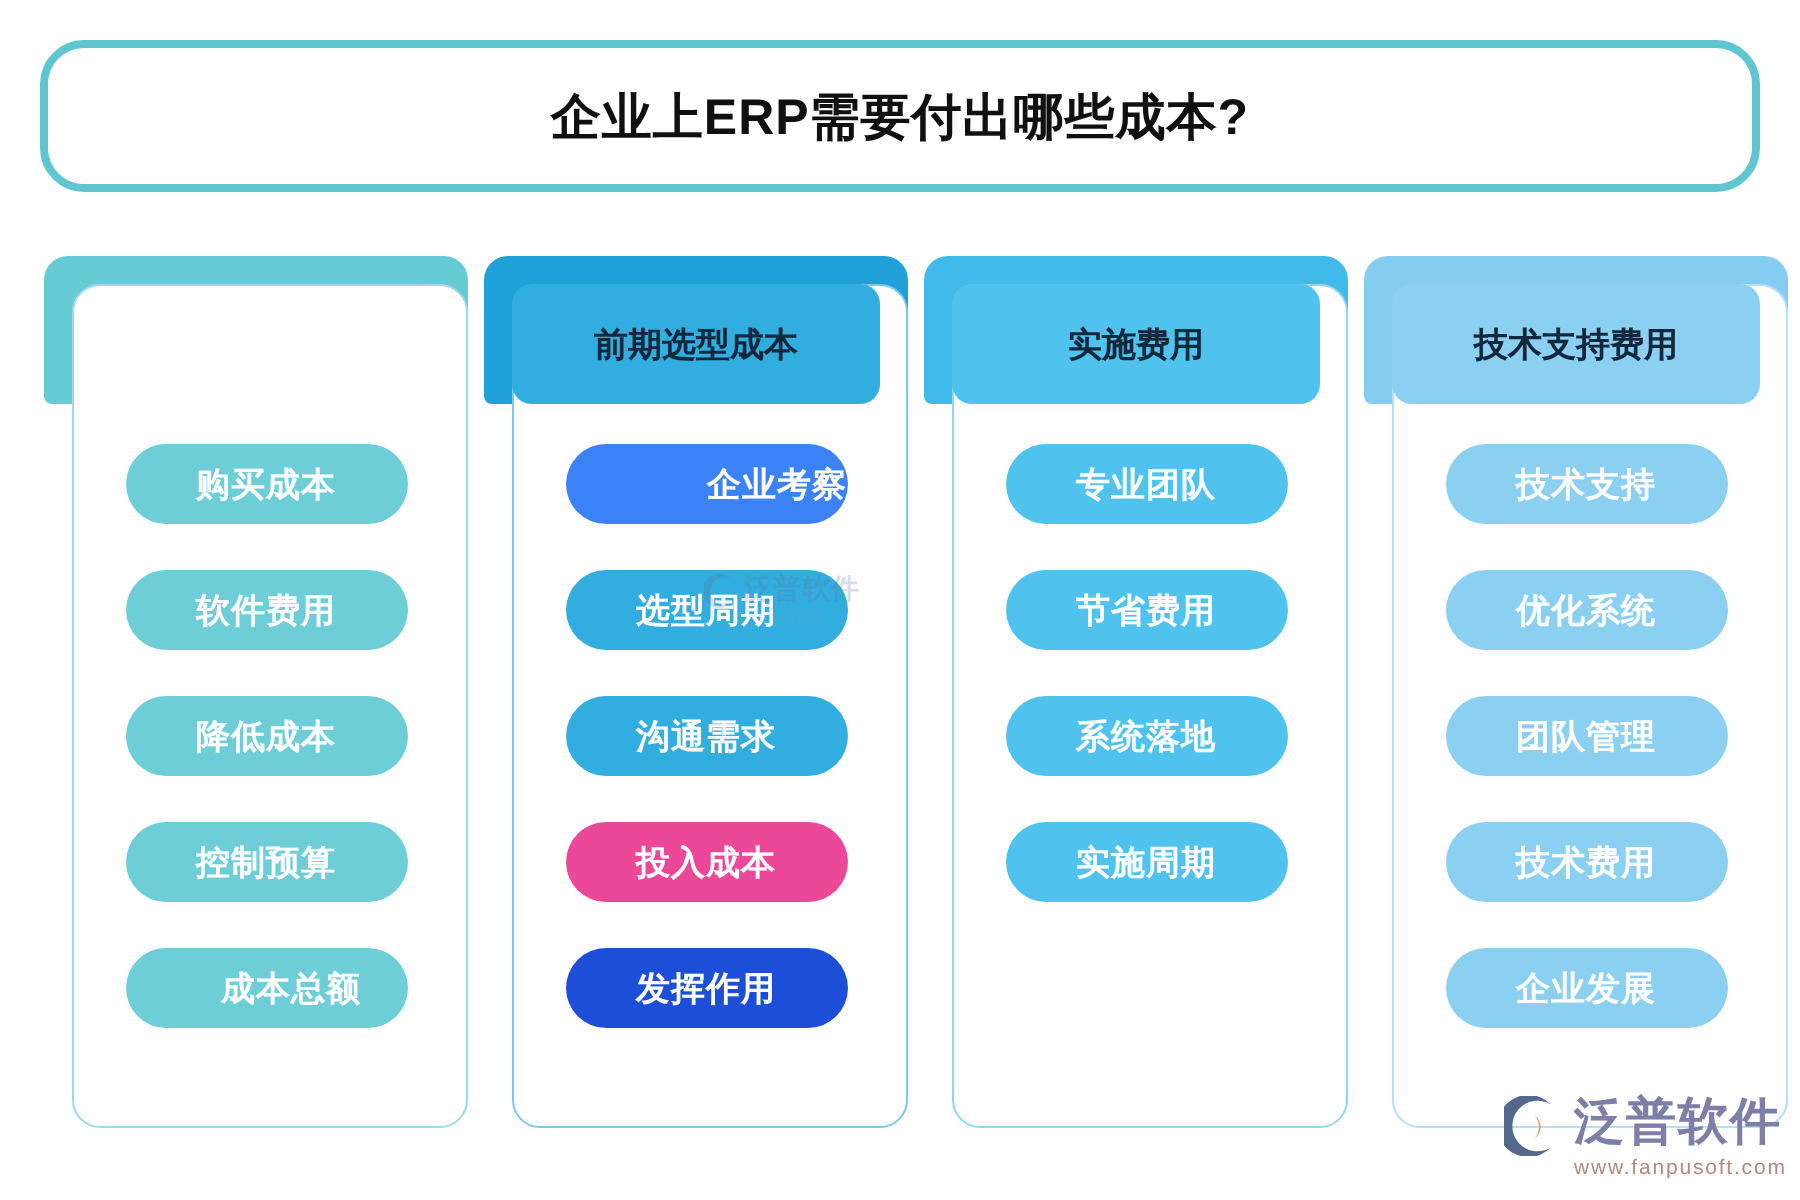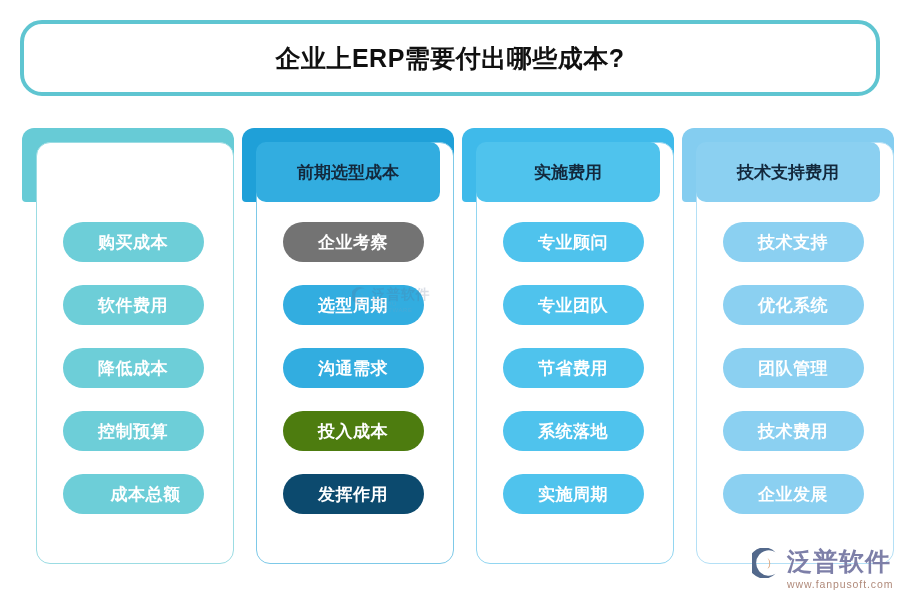--- a/index.html
+++ b/index.html
@@ -219,48 +219,45 @@
       </div>
     </div>
 
     <div class="column col-1">
       <div class="col-slab" style="background: rgb(31, 160, 216);"></div>
       <div class="col-card" style="border-color: rgb(125, 201, 232);"></div>
       <div class="col-header" style="background: rgb(50, 173, 224);">
         <span class="col-header-text" style="color: rgb(19, 40, 60);">前期选型成本</span>
       </div>
       <div class="pill-list">
-        <div class="pill" style="background: #737373;">
+        <div class="pill" style="background: #3b82f6; justify-content: flex-end;">
             <span class="pill-text" style="color: rgb(255, 255, 255);">企业考察</span>
           </div>
         <div class="pill" style="background: rgb(50, 173, 224);">
             <span class="pill-text" style="color: rgb(255, 255, 255);">选型周期</span>
           </div>
         <div class="pill" style="background: rgb(50, 173, 224);">
             <span class="pill-text" style="color: rgb(255, 255, 255);">沟通需求</span>
           </div>
-        <div class="pill" style="background: #4d7c0f;">
+        <div class="pill" style="background: #ec4899;">
             <span class="pill-text" style="color: rgb(255, 255, 255);">投入成本</span>
           </div>
-        <div class="pill" style="background: #0c4a6e;">
+        <div class="pill" style="background: #1d4ed8;">
             <span class="pill-text" style="color: rgb(255, 255, 255);">发挥作用</span>
           </div>
       </div>
     </div>
 
     <div class="column col-2">
       <div class="col-slab" style="background: rgb(63, 186, 234);"></div>
       <div class="col-card" style="border-color: rgb(146, 214, 241);"></div>
       <div class="col-header" style="background: rgb(79, 195, 237);">
         <span class="col-header-text" style="color: rgb(19, 40, 60);">实施费用</span>
       </div>
       <div class="pill-list">
-        <div class="pill" style="background: rgb(79, 195, 237);">
-            <span class="pill-text" style="color: rgb(255, 255, 255);">专业顾问</span>
-          </div>
         <div class="pill" style="background: rgb(79, 195, 237);">
             <span class="pill-text" style="color: rgb(255, 255, 255);">专业团队</span>
           </div>
         <div class="pill" style="background: rgb(79, 195, 237);">
             <span class="pill-text" style="color: rgb(255, 255, 255);">节省费用</span>
           </div>
         <div class="pill" style="background: rgb(79, 195, 237);">
             <span class="pill-text" style="color: rgb(255, 255, 255);">系统落地</span>
           </div>
         <div class="pill" style="background: rgb(79, 195, 237);">

